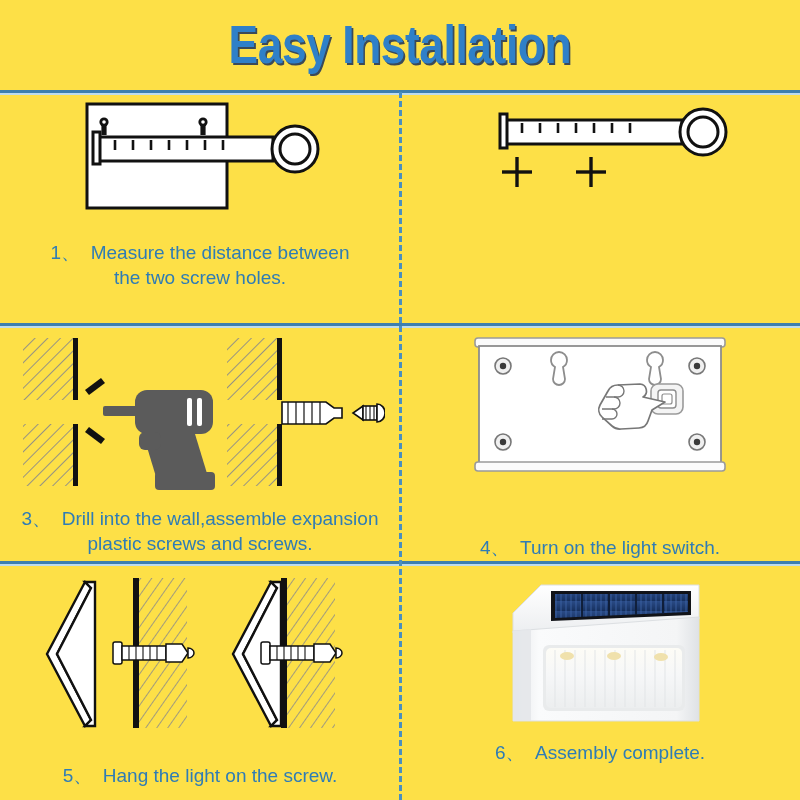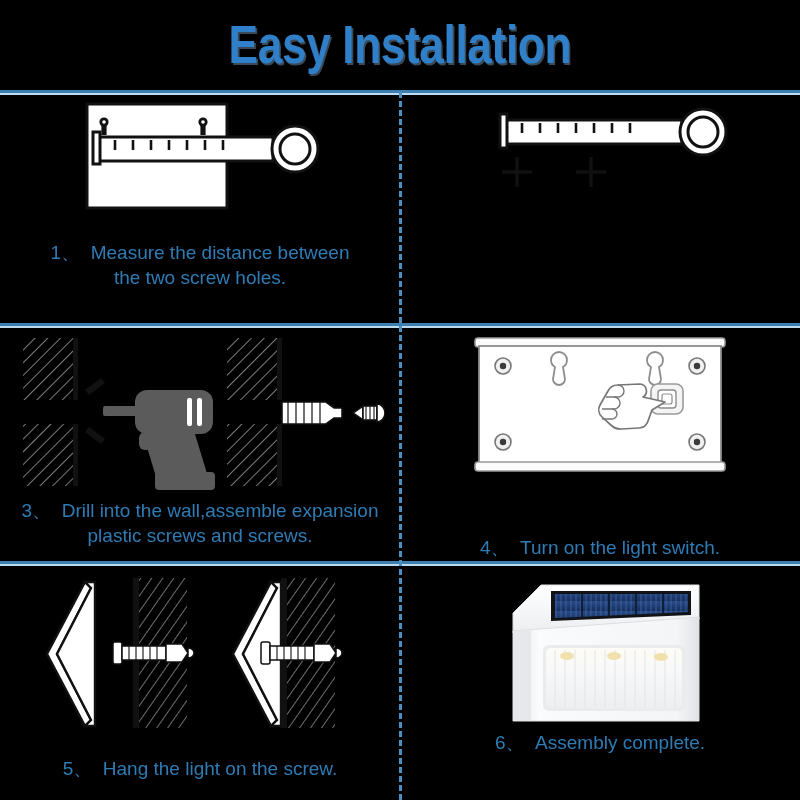--- a/index.html
+++ b/index.html
@@ -8,21 +8,21 @@
     padding: 0;
     background: #ffffff;
   }
   body {
     font-family: "Liberation Sans", sans-serif;
   }
   .page {
     position: relative;
     width: 800px;
     height: 800px;
-    background: #000000;
+    background: #fde047;
     overflow: hidden;
     text-decoration: underline;
   }
 
   
   .title-bar {
     position: absolute;
     left: 0;
     top: 0;
     width: 800px;
@@ -110,24 +110,24 @@
 
   .art-1 { height: 130px; }
   .art-2 { height: 130px; }
   .art-3 { height: 160px; }
   .art-4 { height: 160px; }
   .art-5 { height: 168px; }
   .art-6 { height: 160px; }
 
   .cap-1 { margin-top: 14px; }
   .cap-2 { margin-top: 14px; }
-  .cap-3 { margin-top: 6px; }
+  .cap-3 { margin-top: 14px; }
   .cap-4 { margin-top: 6px; }
-  .cap-5 { margin-top: 18px; }
-  .cap-6 { }
+  .cap-5 { margin-top: 25px; }
+  .cap-6 { margin-top: 10px; }
 
   svg { display: block; }
 </style>
 </head>
 <body>
 
 <div class="page">
 
   <div class="title-bar">
     <div class="title-text">Easy Installation</div>

